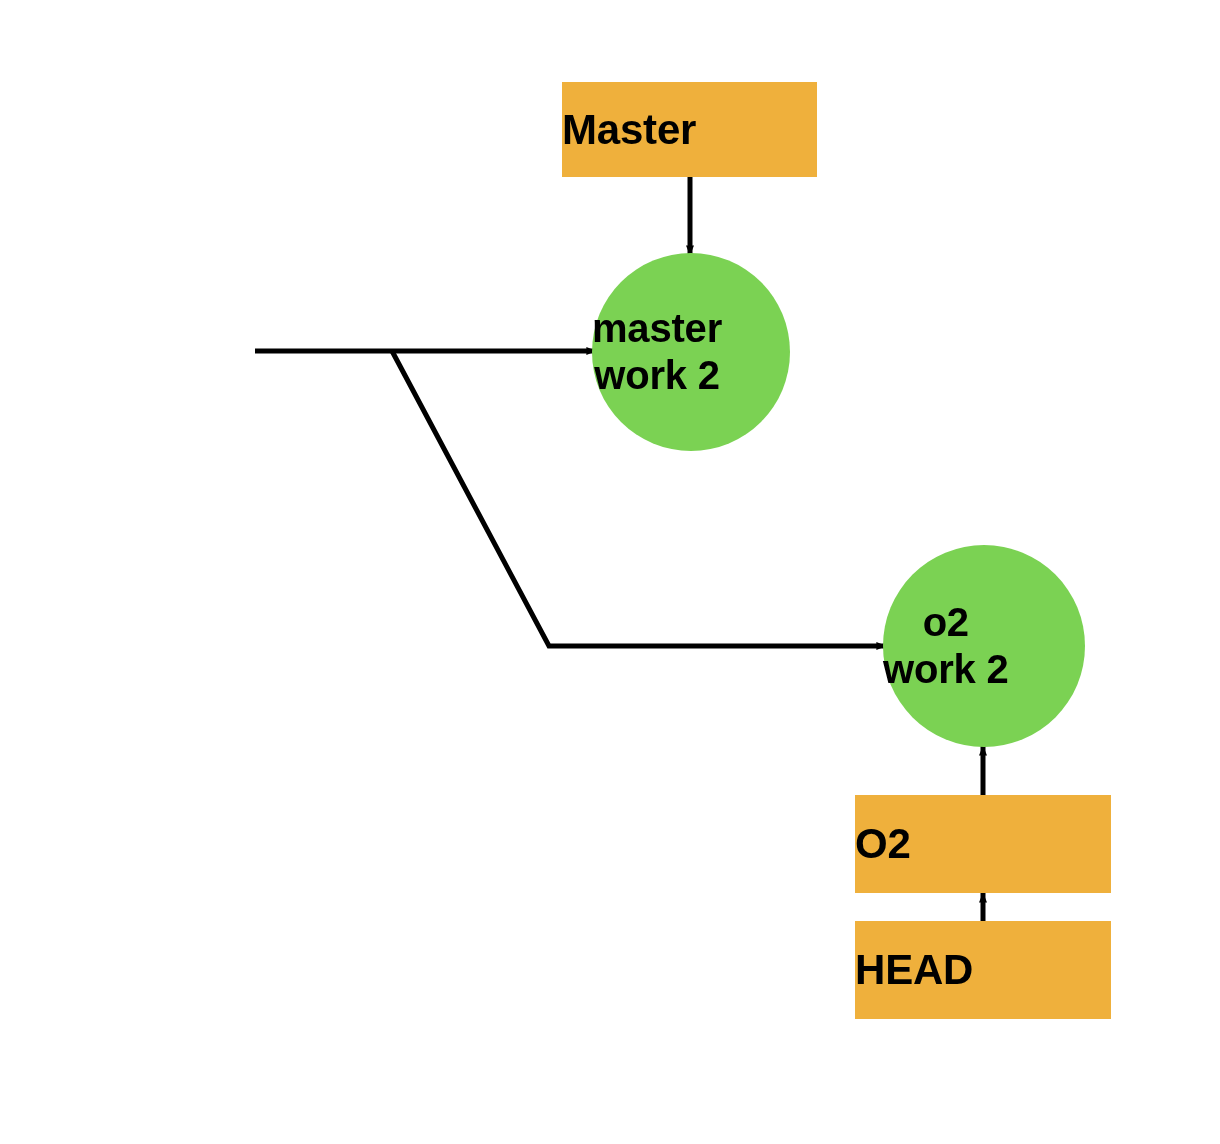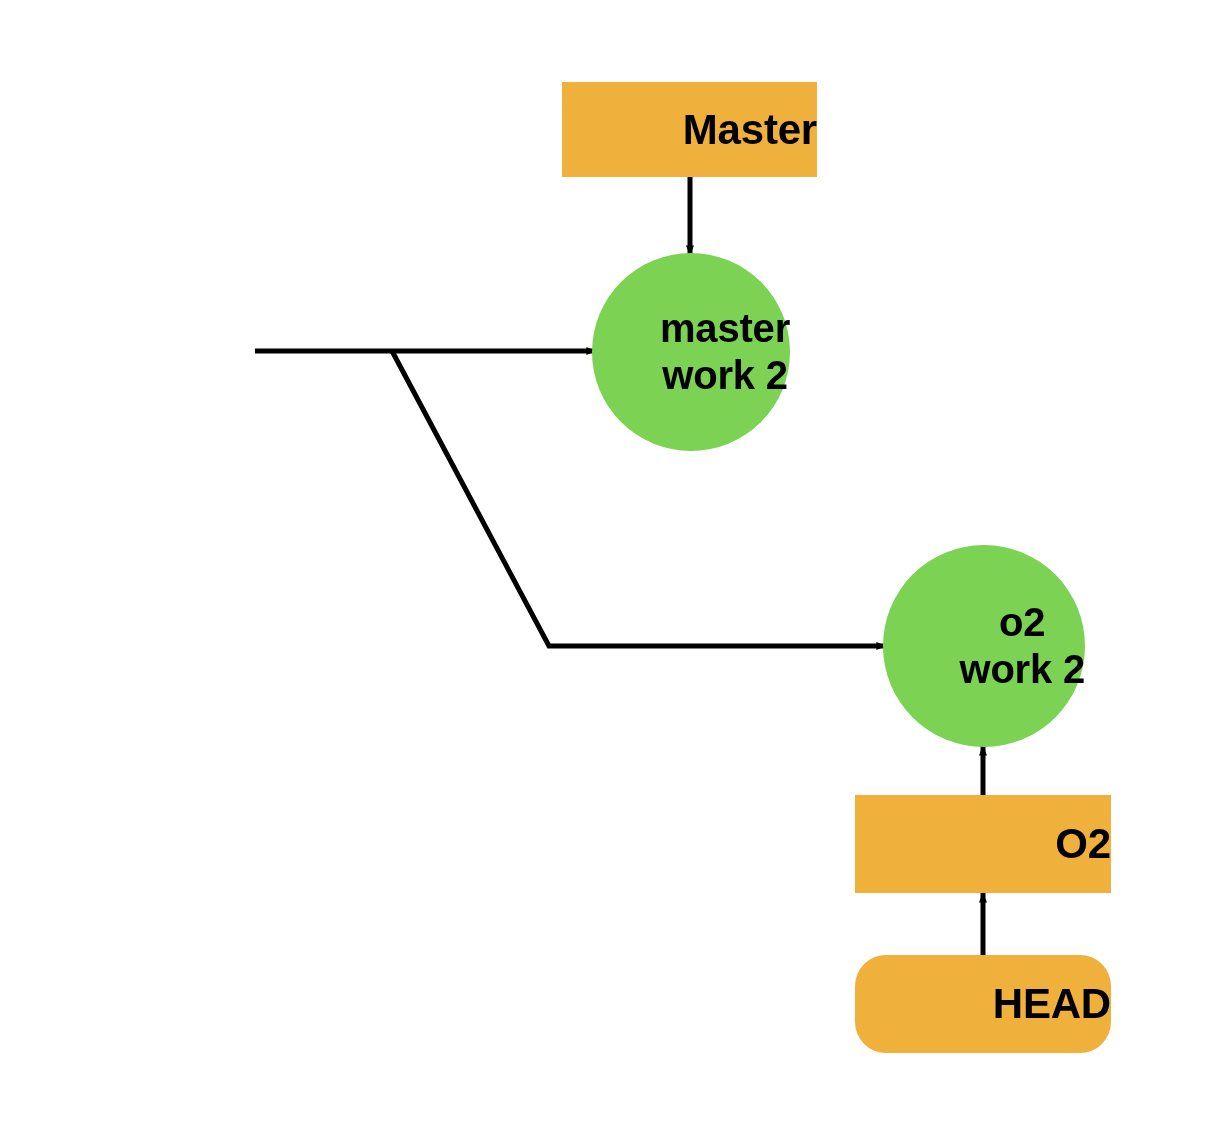--- a/index.html
+++ b/index.html
@@ -23,21 +23,21 @@
     left: 0;
     top: 0;
     width: 1220px;
     height: 1144px;
     pointer-events: none;
   }
   .node {
     position: absolute;
     display: flex;
     align-items: center;
-    justify-content: flex-end;
+    justify-content: flex-start;
     text-align: center;
     color: #000000;
     font-weight: bold;
     line-height: 1.18;
     letter-spacing: -0.2px;
     white-space: pre-line;
   }
   .commit {
     border-radius: 50%;
     background: #7bd253;
@@ -47,21 +47,21 @@
     background: #efb03c;
     font-size: 42px;
   }
   
   #node-work1   { left: 55px;  top: 250px; width: 200px; height: 200px; }
   #node-master-work2 { left: 592px; top: 253px; width: 198px; height: 198px; }
   #node-o2-work2     { left: 883px; top: 545px; width: 202px; height: 202px; }
   
   #node-master-ref { left: 562px; top: 82px;  width: 255px; height: 95px; }
   #node-o2-ref     { left: 855px; top: 795px; width: 256px; height: 98px; }
-  #node-head-ref   { left: 855px; top: 955px; width: 256px; height: 98px; border-radius: 31px; }
+  #node-head-ref   { left: 855px; top: 921px; width: 256px; height: 98px; }
 </style>
 </head>
 <body>
 
 <div id="canvas">
 
   <svg id="wires" viewBox="0 0 1220 1144" width="1220" height="1144">
     <defs>
       <marker id="ah" markerWidth="12" markerHeight="12" refX="9.6" refY="4" orient="auto" markerUnits="userSpaceOnUse">
         <path d="M0,0 L10,4 L0,8 z" fill="#000000"></path>

